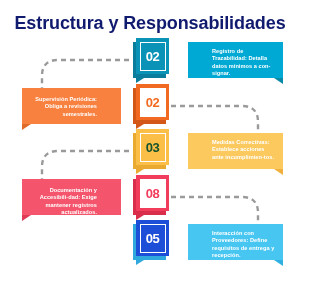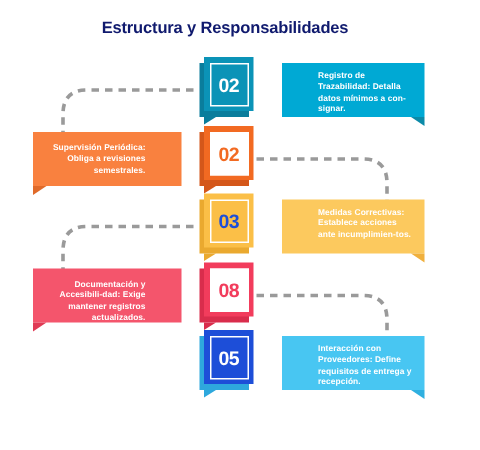--- a/index.html
+++ b/index.html
@@ -16,21 +16,21 @@
     width:300px;height:300px;
     overflow:hidden;
   }
 
   
   .title{
     position:absolute;
     left:0;top:13px;
     width:300px;
     text-align:center;
-    font-size:11px;
+    font-size:18px;
     font-weight:bold;
     color:#101a6e;
     letter-spacing:-0.1px;
     white-space:nowrap;
   }
 
   
   .connectors{
     position:absolute;
     left:0;top:0;
@@ -175,21 +175,21 @@
       </div>
       <div class="row right" style="top: 129px; left: 133px; width: 150px;">
         <div class="bar" style="background: rgb(252, 201, 94);">
           <div class="bar-notch" style="right: 0px; border-width: 0px 9px 6px 0px; border-color: transparent rgb(240, 176, 61) transparent transparent;"></div>
           <div class="bar-text">Medidas Correctivas: Establece acciones ante incumplimien-tos.</div>
         </div>
         <div class="badge" style="left: 0px;">
           <div class="badge-shadow" style="background: rgb(234, 169, 47);"></div>
           <div class="badge-face" style="background: rgb(251, 191, 71);">
             <div class="badge-inner">
-              <span class="badge-num" style="color: #1d4ed8;">03</span>
+              <span class="badge-num" style="color: #14532d;">03</span>
             </div>
           </div>
           <div class="badge-notch" style="border-width: 0px 0px 5px 8px; border-color: transparent transparent transparent rgb(234, 169, 47);"></div>
         </div>
       </div>
       <div class="row left" style="top: 175px; left: 22px; width: 147px;">
         <div class="bar" style="background: rgb(244, 85, 108);">
           <div class="bar-notch" style="left: 0px; border-width: 0px 0px 6px 9px; border-color: transparent transparent transparent rgb(224, 59, 85);"></div>
           <div class="bar-text">Documentación y Accesibili-dad: Exige mantener registros actualizados.</div>
         </div>

